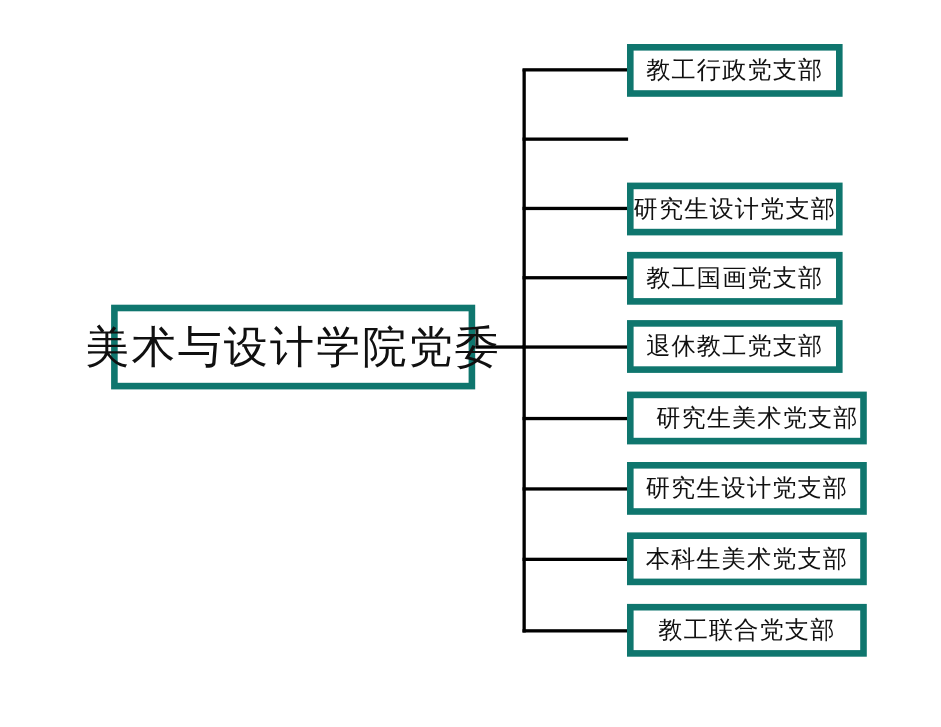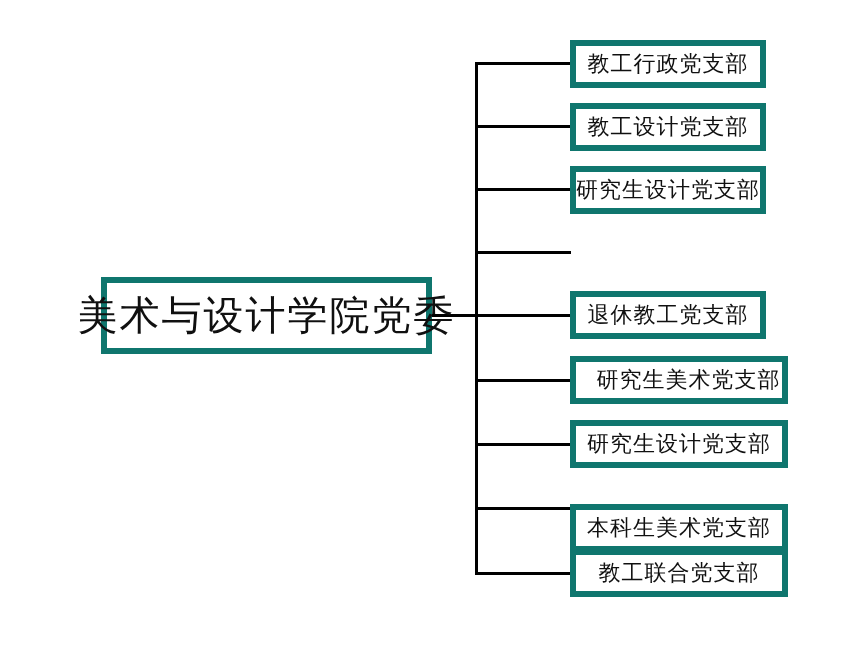--- a/index.html
+++ b/index.html
@@ -82,35 +82,35 @@
   <div class="edge edge-h" style="left:475px; top:251px; width:96px;"></div>
   <div class="edge edge-h" style="left:475px; top:314px; width:96px;"></div>
   <div class="edge edge-h" style="left:475px; top:379px; width:96px;"></div>
   <div class="edge edge-h" style="left:475px; top:443px; width:96px;"></div>
   <div class="edge edge-h" style="left:475px; top:507px; width:96px;"></div>
   <div class="edge edge-h" style="left:475px; top:572px; width:96px;"></div>
 
   <div class="node child-node child-narrow" style="top:40px;">
     <span>教工行政党支部</span>
   </div>
-  <div class="node child-node child-narrow" style="top:103px;">
-    <span>教工设计党支部</span>
-  </div>
   <div class="node child-node child-narrow" style="top:166px;">
     <span>研究生设计党支部</span>
+  </div>
+  <div class="node child-node child-narrow" style="top:229px;">
+    <span>教工国画党支部</span>
   </div>
   <div class="node child-node child-narrow" style="top:291px;">
     <span>退休教工党支部</span>
   </div>
   <div class="node child-node child-wide" style="top:356px;padding-left:19px;">
     <span>研究生美术党支部</span>
   </div>
   <div class="node child-node child-wide" style="top:420px;">
     <span>研究生设计党支部</span>
   </div>
-  <div class="node child-node child-wide" style="top:504px;">
+  <div class="node child-node child-wide" style="top:484px;">
     <span>本科生美术党支部</span>
   </div>
   <div class="node child-node child-wide" style="top:549px;">
     <span>教工联合党支部</span>
   </div>
 
 </div>
 
 </body></html>

